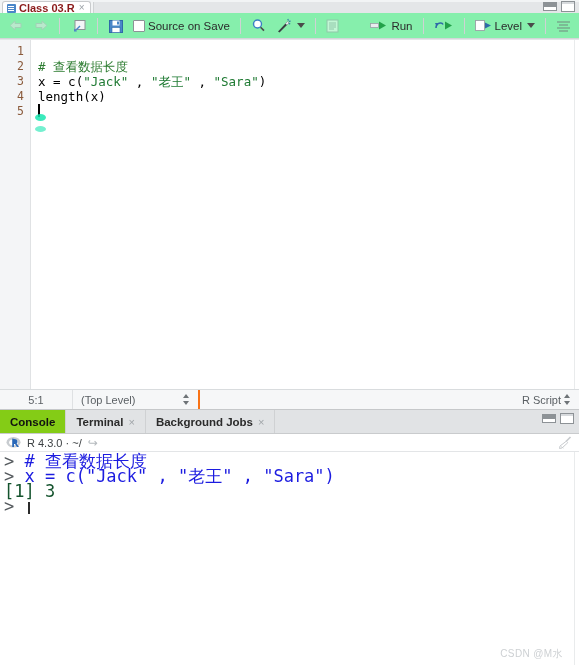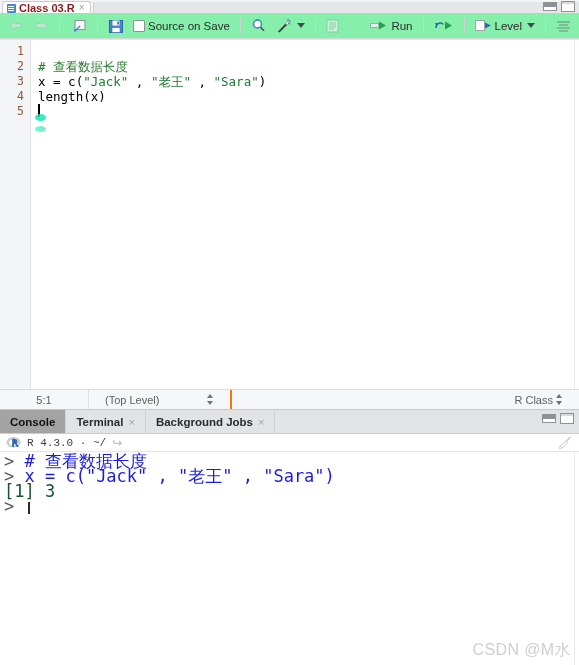--- a/index.html
+++ b/index.html
@@ -280,21 +280,21 @@
     display: flex;
     align-items: center;
     font-size: 11px;
     color: #5a5f63;
     box-sizing: border-box;
   }
   .st-cell {
     display: flex;
     align-items: center;
     height: 100%;
-    padding: 0 16px;
+    padding: 0 8px;
     gap: 3px;
     text-align: right;
   }
   .st-pos { width: 56px; justify-content: center; border-right: 1px solid #dfe1e3; }
   .st-scope { border-right: 2px solid #f97316; gap: 48px; }
   .st-spacer { flex: 1 1 auto; }
   .updown {
     display: inline-block;
     width: 7px;
     position: relative;
@@ -342,21 +342,21 @@
     padding: 0 10px;
     font-size: 11.5px;
     font-weight: bold;
     color: #2b2b2b;
     background: #e1e3e5;
     border-right: 1px solid #cfd1d3;
     box-sizing: border-box;
     white-space: nowrap;
   }
   .c-tab.active {
-    background: #a3a3a3;
+    background: #84cc16;
     color: #111111;
   }
   .c-tab .x {
     font-size: 11px;
     color: #a0a5a9;
     font-weight: normal;
   }
   .c-tabfill {
     flex: 1 1 auto;
     height: 23px;
@@ -381,21 +381,21 @@
     padding: 0 6px;
     box-sizing: border-box;
     position: relative;
   }
   .r-logo {
     width: 15px; height: 13px;
   }
   .console-head .ver {
     font-size: 11px;
     color: #3c4043;
-    font-family: Liberation Mono, monospace;
+    font-family: Liberation Sans, sans-serif;
   }
   .head-arrow {
     color: #b4b9bd;
     font-size: 12px;
     line-height: 12px;
   }
   .broom {
     position: absolute;
     right: 6px;
     top: 2px;
@@ -425,23 +425,23 @@
   .co-caret {
     display: inline-block;
     width: 1.5px;
     height: 12px;
     background: #2b2b2b;
     vertical-align: -2px;
     margin-left: 4px;
   }
   .watermark {
     position: absolute;
-    right: 8px;
+    right: 16px;
     bottom: 4px;
-    font-size: 16px;
+    font-size: 10px;
     color: #cdd0d3;
     letter-spacing: .4px;
     user-select: none;
   }
   .right-edge {
     position: absolute;
     right: 0;
     top: 0;
     bottom: 0;
     width: 4px;
@@ -621,21 +621,21 @@
     <div class="editor-status">
       <div class="st-cell st-pos">
         <span>5:1</span>
       </div>
       <div class="st-cell st-scope">
         <span>(Top Level)</span>
         <span class="updown"></span>
       </div>
       <div class="st-spacer"></div>
       <div class="st-cell">
-        <span>R Class</span>
+        <span>R Script</span>
         <span class="updown"></span>
       </div>
     </div>
   </div>
 
   <div class="console-pane">
 
     <div class="console-tabbar">
       <div class="c-tab active">
         <span>Console</span>

